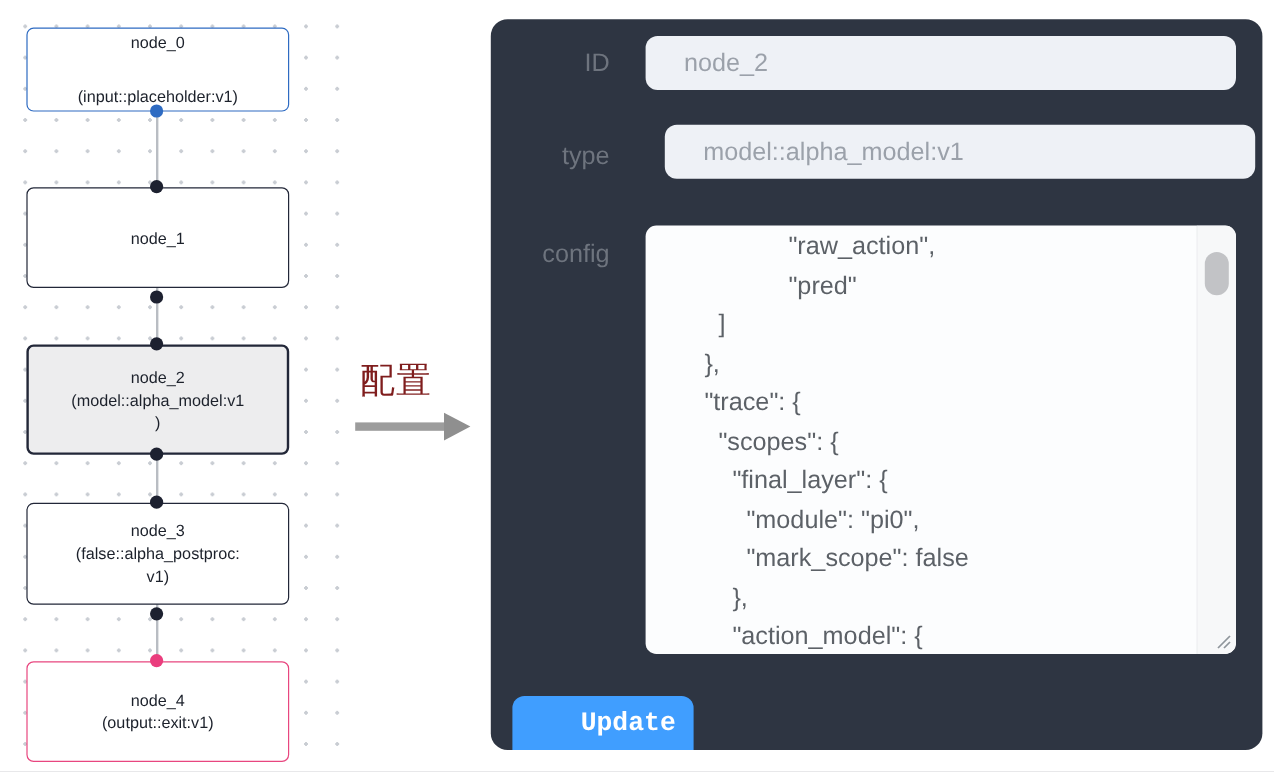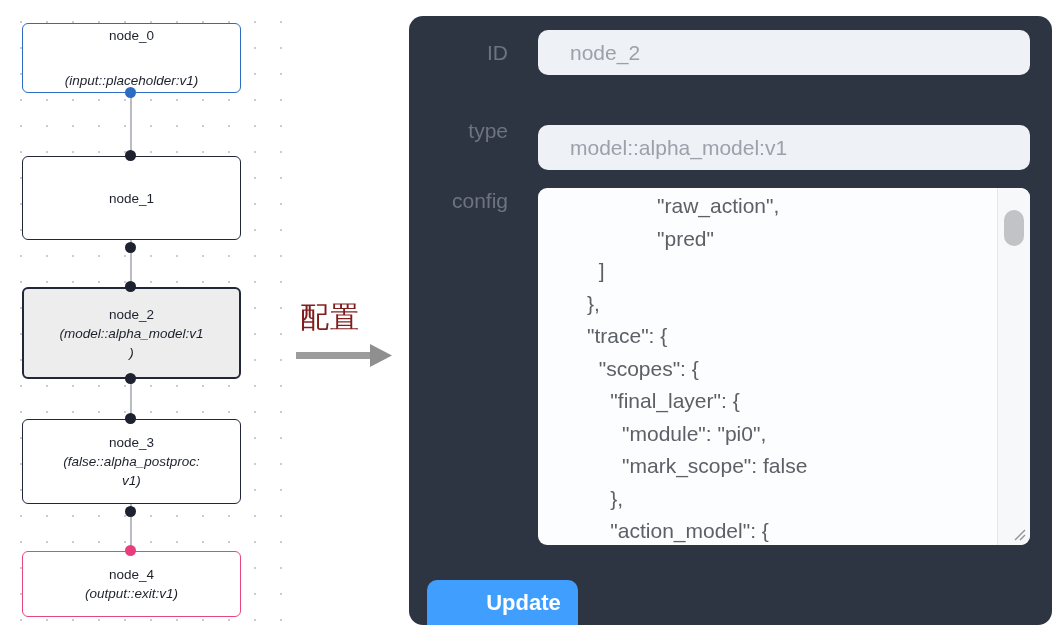--- a/index.html
+++ b/index.html
@@ -17,26 +17,26 @@
   .panel-backdrop { position:absolute; left:396px; top:0; width:666px; height:643px; }
 
   
   .edge-line { position:absolute; left:130px; top:93px; width:2px; height:458px; background:#b9bdc3; }
   .node {
     position:absolute; left:22px; width:219px;
     background:#ffffff; border:1.6px solid #222738; border-radius:6px;
     display:flex; flex-direction:column; align-items:center; justify-content:center;
     text-align:center; color:#1c212b; font-size:13.5px; line-height:19px;
   }
-  .node .node-type { white-space:pre-line;font-style:italic; }
+  .node .node-type { white-space:pre-line; }
   .node.n0 { top:23px;  height:70px; border-color:#2e6bc2;gap:26px; }
   .node.n1 { top:156px; height:84px; }
   .node.n2 { top:287px; height:92px; background:#ededee; border-width:2px; }
   .node.n3 { top:419px; height:85px; }
-  .node.n4 { top:551px; height:66px; border-color:#e8467f; }
+  .node.n4 { top:551px; height:84px; border-color:#e8467f; }
   .port { position:absolute; width:11px; height:11px; border-radius:50%; left:125px; }
   .port-dark { background:#1d2130; }
   .port-blue { background:#2e6bc2; }
   .port-pink { background:#ea3d7d; }
 
   
   .transfer { position:absolute; left:294px; top:298px; width:106px; height:62px; }
   .transfer-label { font-size:29px; color:#7f1d1d; letter-spacing:1px; margin-left:6px; }
   .transfer svg { display:block; margin-top:4px; }
 
@@ -44,29 +44,29 @@
   .panel {
     position:absolute; left:13px; top:16px; width:643px; height:609px;
     background:#2e3542; border-radius:14px;
   }
   .field-label {
     position:absolute; left:0; width:99px; text-align:right;
     color:#6e747e; font-size:21px;
   }
   .lbl-id   { top:14px; height:45px; line-height:45px; }
   .lbl-type { top:92px; height:45px; line-height:45px; }
-  .lbl-config { top:174px; line-height:22px; }
+  .lbl-config { top:185px; line-height:22px; }
   .text-input {
     position:absolute; left:129px; width:492px; height:45px;
     background:#eef1f6; border:none; outline:none; border-radius:10px;
     color:#9ba1aa; font-size:21px; padding:0 18px 0 32px;
     font-family:"Liberation Sans", sans-serif;
   }
   .inp-id { top:14px; }
-  .inp-type { top:109px; }
+  .inp-type { top:88px;margin-left:16px; }
 
   .config-wrap {
     position:absolute; left:129px; top:172px; width:492px; height:357px;
     background:#fcfdfe; border-radius:9px; overflow:hidden;
   }
   .config-text {
     width:100%; height:100%; border:none; outline:none; resize:none;
     background:transparent; color:#5c6167;
     font-family:"Liberation Sans", sans-serif;
     font-size:21px; line-height:32.5px;
@@ -82,21 +82,21 @@
   .scroll-thumb {
     position:absolute; right:6px; top:22px; width:20px; height:36px;
     background:#c2c3c6; border-radius:10px;
   }
   .resize-grip { position:absolute; right:3px; bottom:3px; }
 
   .update-btn {
     position:absolute; left:18px; top:564px; width:151px; height:45px;
     background:#409eff; border:none; border-radius:10px 10px 0 0;
     color:#ffffff; font-size:22px; font-weight:600;
-    font-family:Liberation Sans, sans-serif; cursor:pointer;padding-left:42px;
+    font-family:Liberation Mono, monospace; cursor:pointer;padding-left:42px;
   }
 </style>
 </head>
 <body>
 
 <div class="screen">
 
   <div class="canvas-left dotted">
     <div class="edge-line"></div>
 

